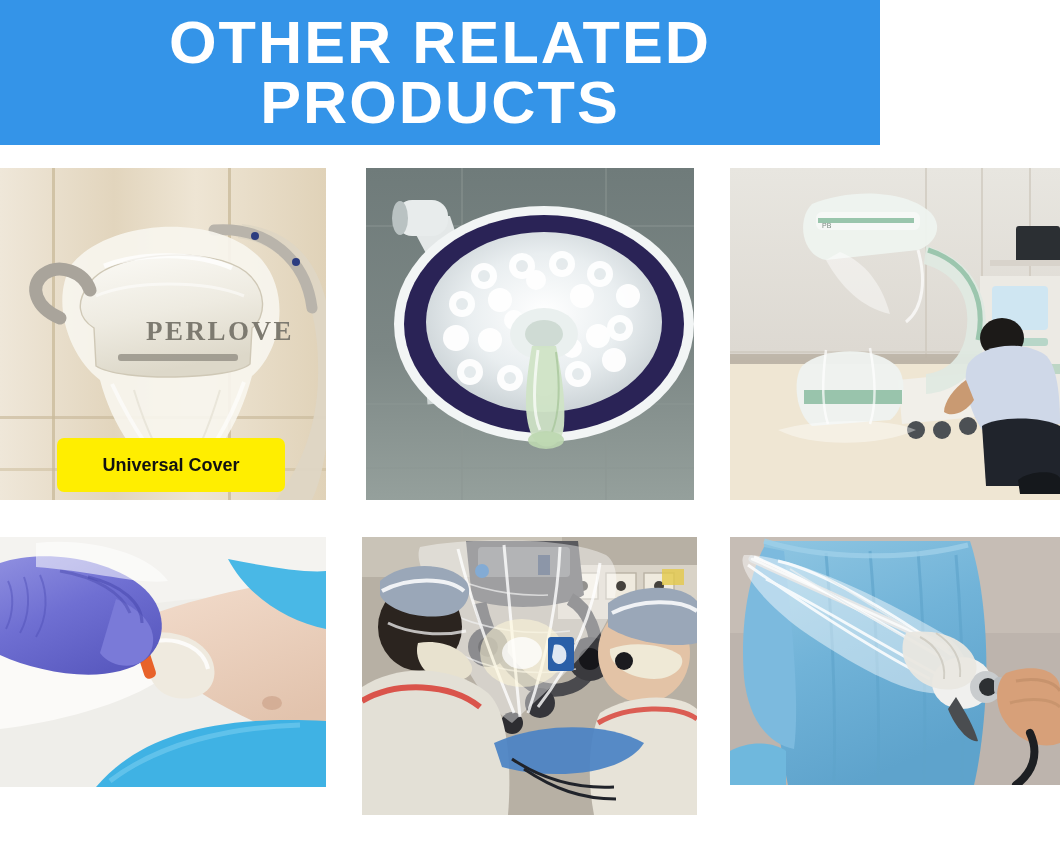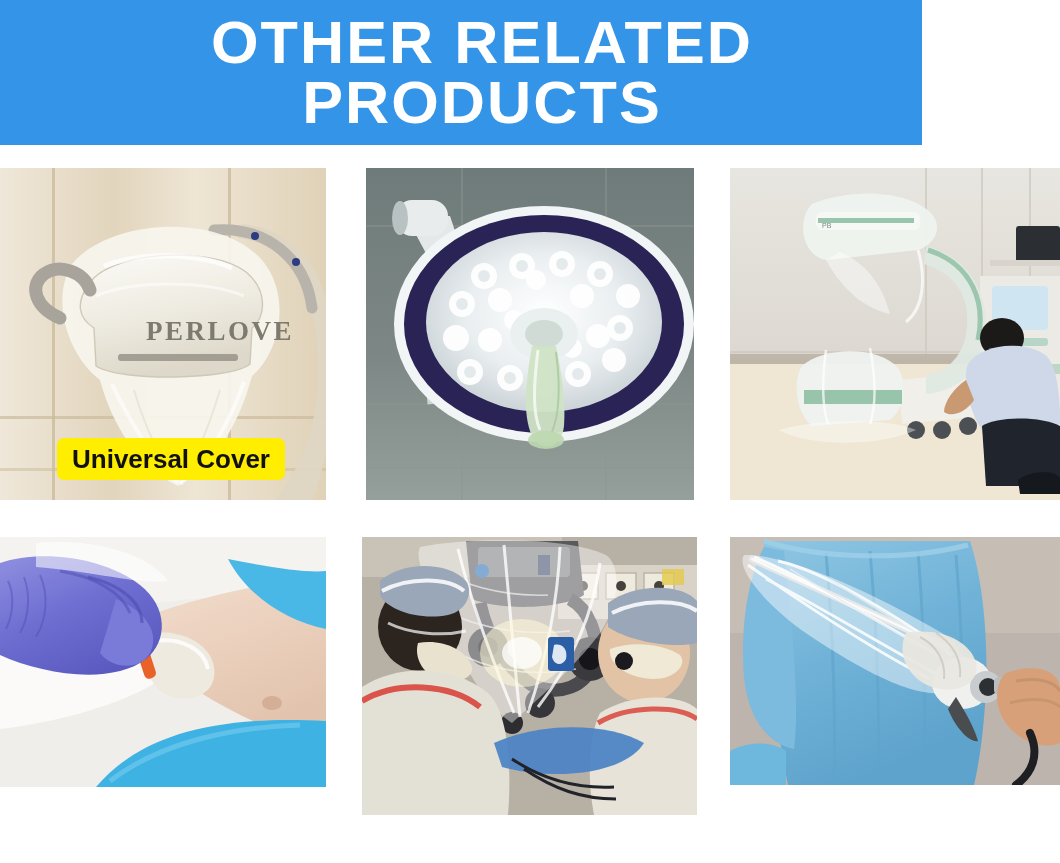--- a/index.html
+++ b/index.html
@@ -8,21 +8,21 @@
     background:#ffffff;
     font-family:"Liberation Sans","DejaVu Sans",sans-serif;
     overflow:hidden;
   }
   .page{position:relative;width:1060px;height:863px;background:#fff;}
 
   
   .header{
     position:absolute;left:0;top:0;width:880px;height:145px;
     background:#3494e8;
-    display:flex;align-items:center;justify-content:center;padding-left:42px;
+    display:flex;align-items:center;justify-content:center;
   }
   .header-title{
     color:#ffffff;
     font-size:60px;
     font-weight:bold;
     letter-spacing:2px;
     font-family:"Liberation Sans","DejaVu Sans",sans-serif;
     text-align:center;
     line-height:1;
     transform:scaleX(1.02);
@@ -52,21 +52,21 @@
   }
 
   
   .c1{left:0px;   top:23px;  width:326px; height:332px;}
   .c2{left:366px; top:23px;  width:328px; height:332px;}
   .c3{left:730px; top:23px;  width:330px; height:332px;}
   .c4{left:0px;   top:392px; width:326px; height:250px;}
   .c5{left:362px; top:392px; width:335px; height:278px;}
   .c6{left:730px; top:392px; width:330px; height:248px;}
 
-  .cap1{left:57px;  top:270px; width:228px; height:42px; font-size:26px;}
+  .cap1{left:57px;  top:270px; width:228px; height:54px; font-size:18px;}
   .cap2{left:410px; top:275px; width:254px; height:42px; font-size:26px;}
 </style>
 </head>
 <body>
 
 <div class="page">
 
   <div class="header">
     <div class="header-title">OTHER RELATED PRODUCTS</div>
   </div>

